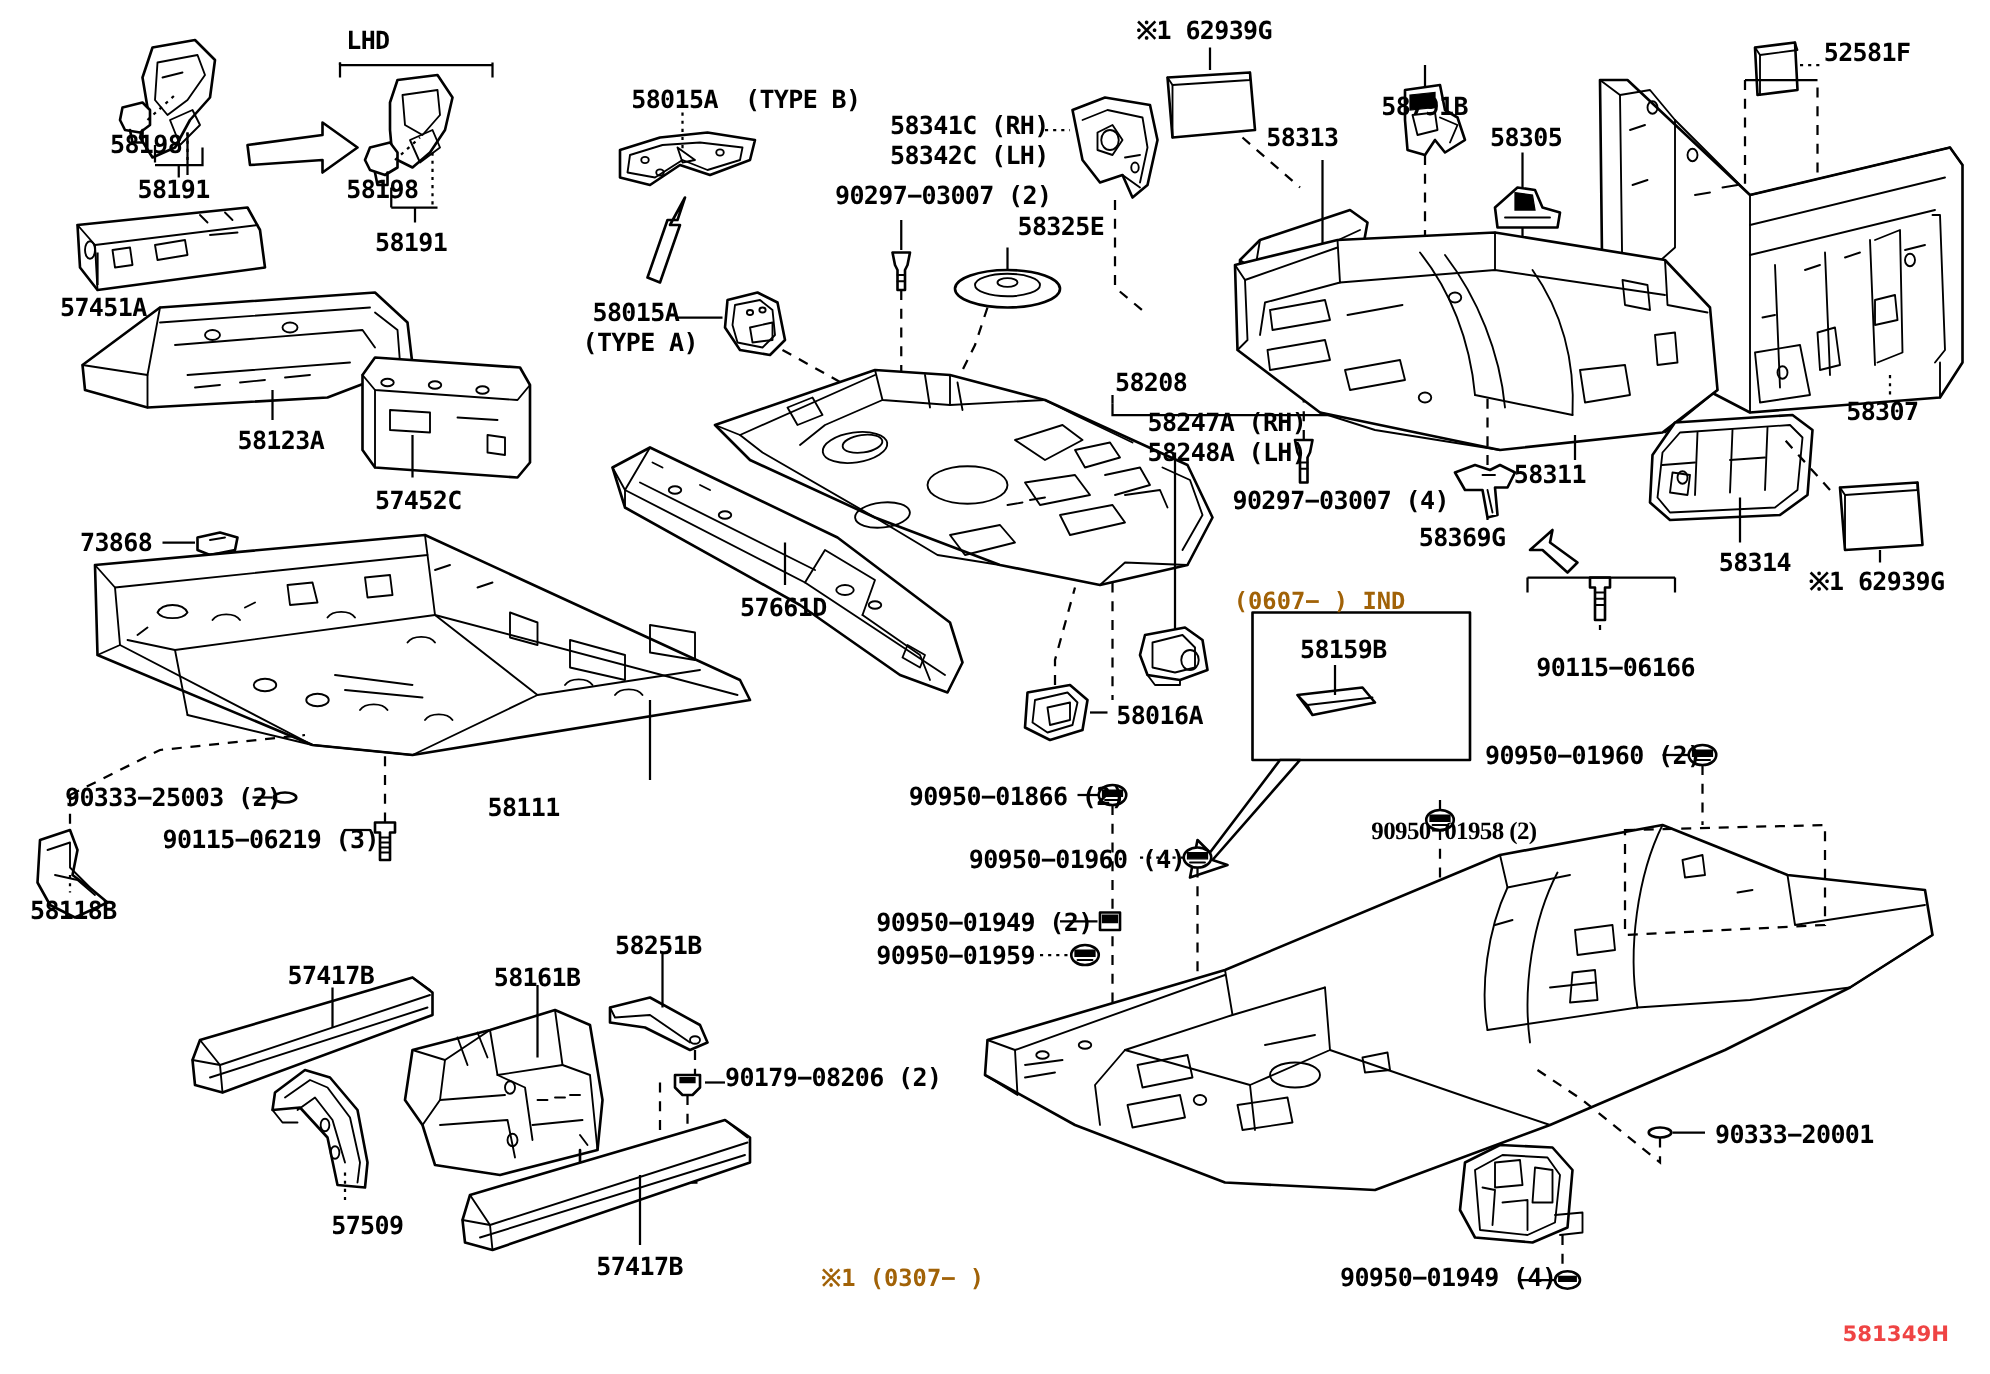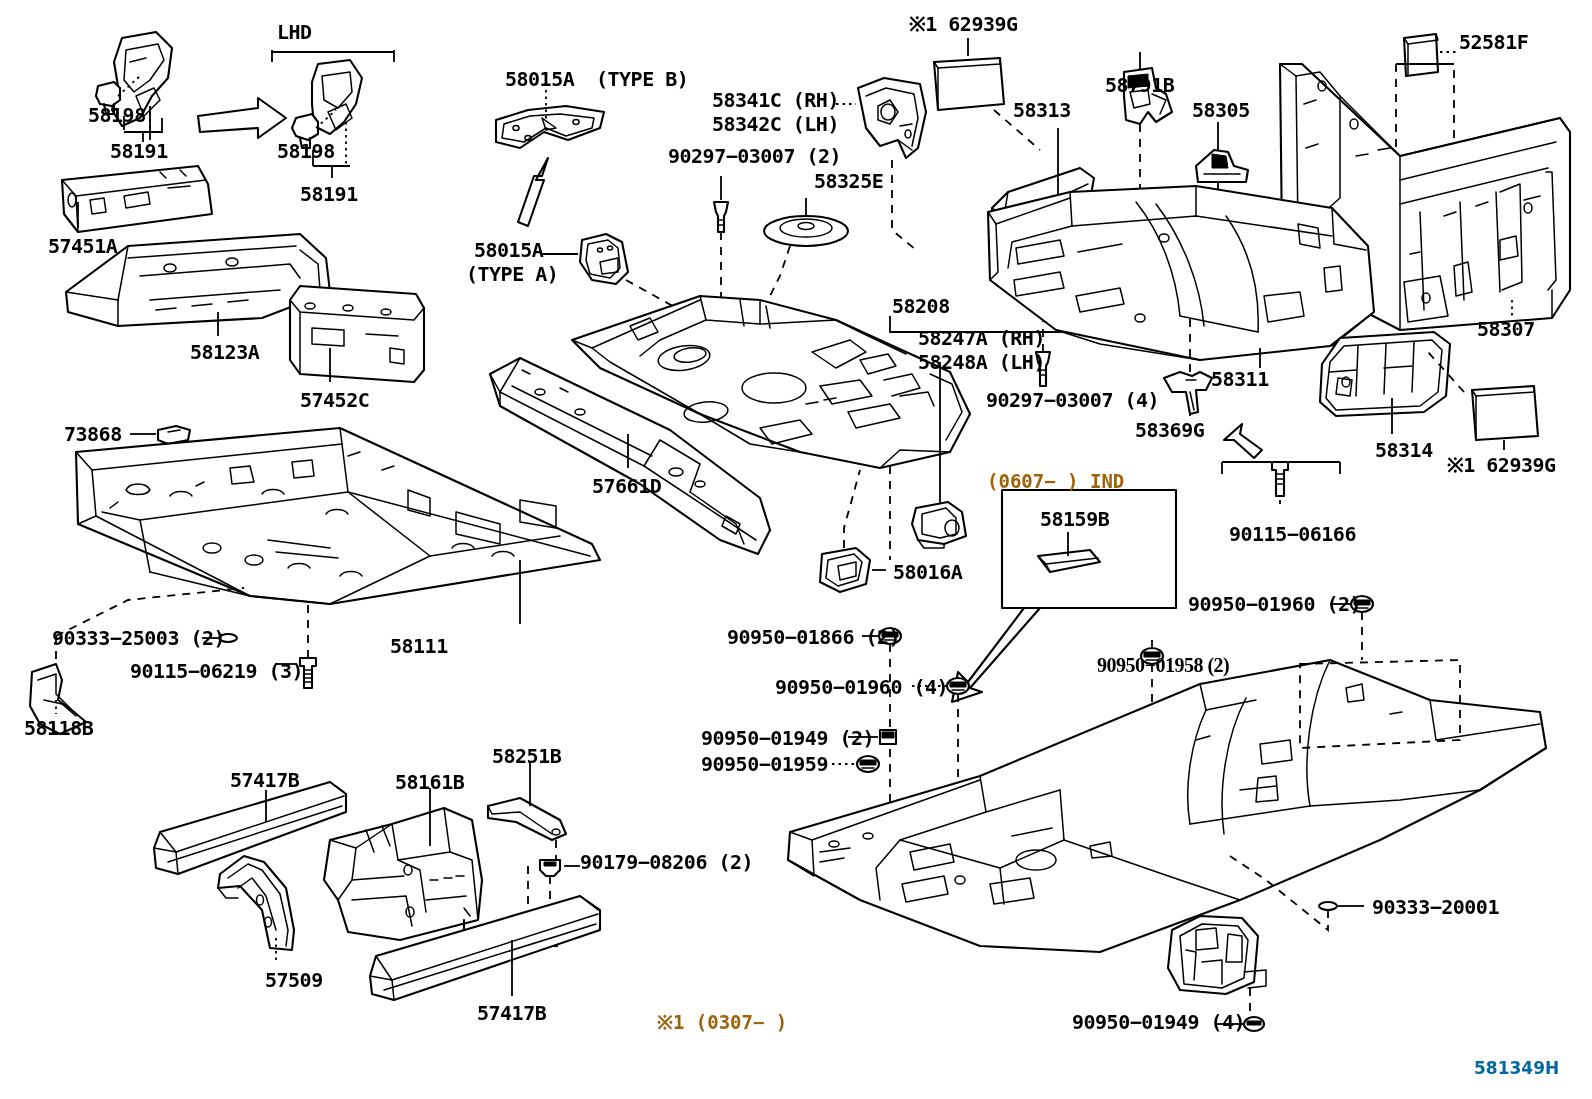--- a/index.html
+++ b/index.html
@@ -39,21 +39,21 @@
     font-size:19px;
     white-space:nowrap;
     color:#a16207;
   }
   .diagid{
     position:absolute;
     font-family:"DejaVu Sans","Liberation Sans",sans-serif;
     font-weight:bold;
     font-size:17px;
     letter-spacing:0px;
-    color:#0369a1;
+    color:#ef4444;
   }
 </style>
 </head>
 <body>
 
 <div id="sheet">
 
   <svg id="artwork" viewBox="0 0 1592 1099" xmlns="http://www.w3.org/2000/svg">
     <defs>
       <style>

